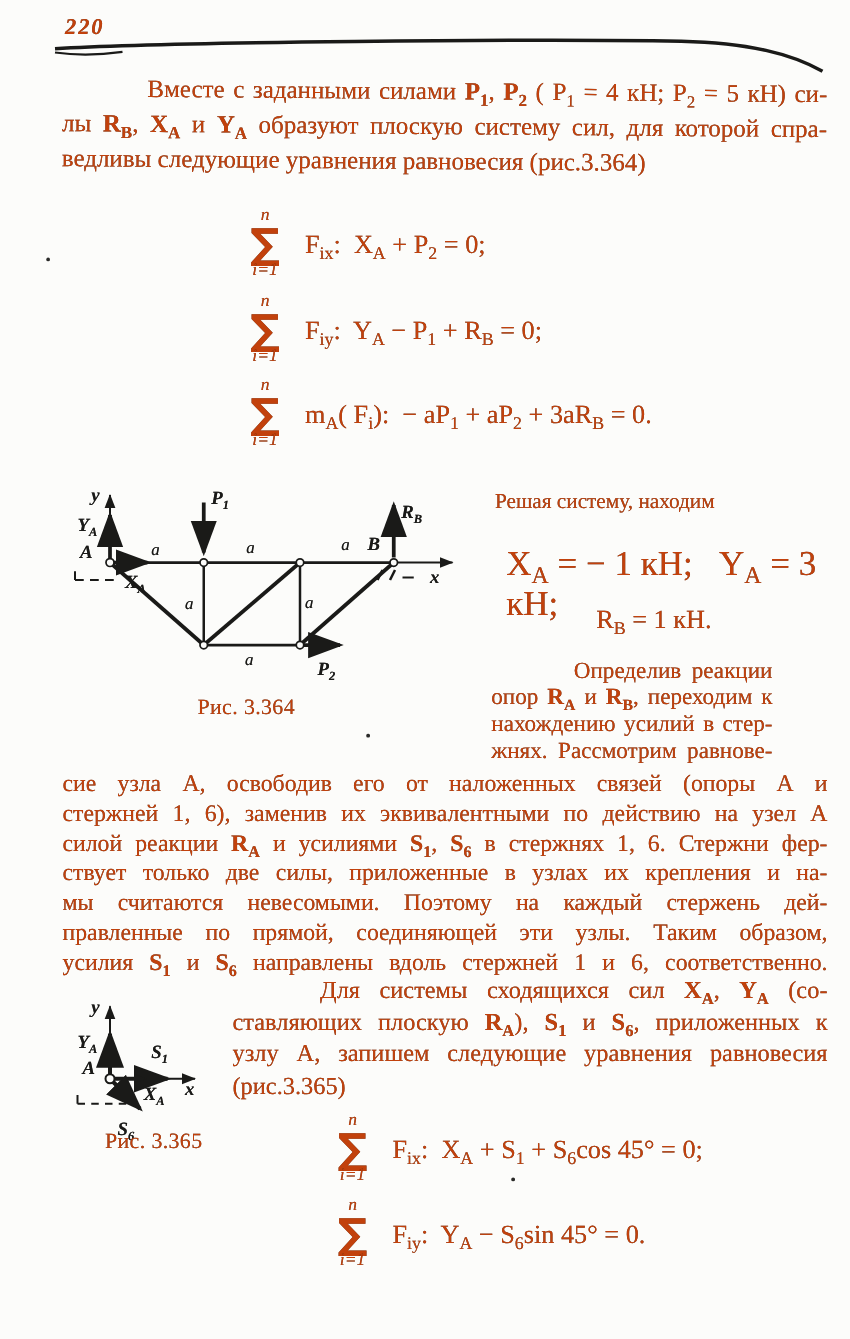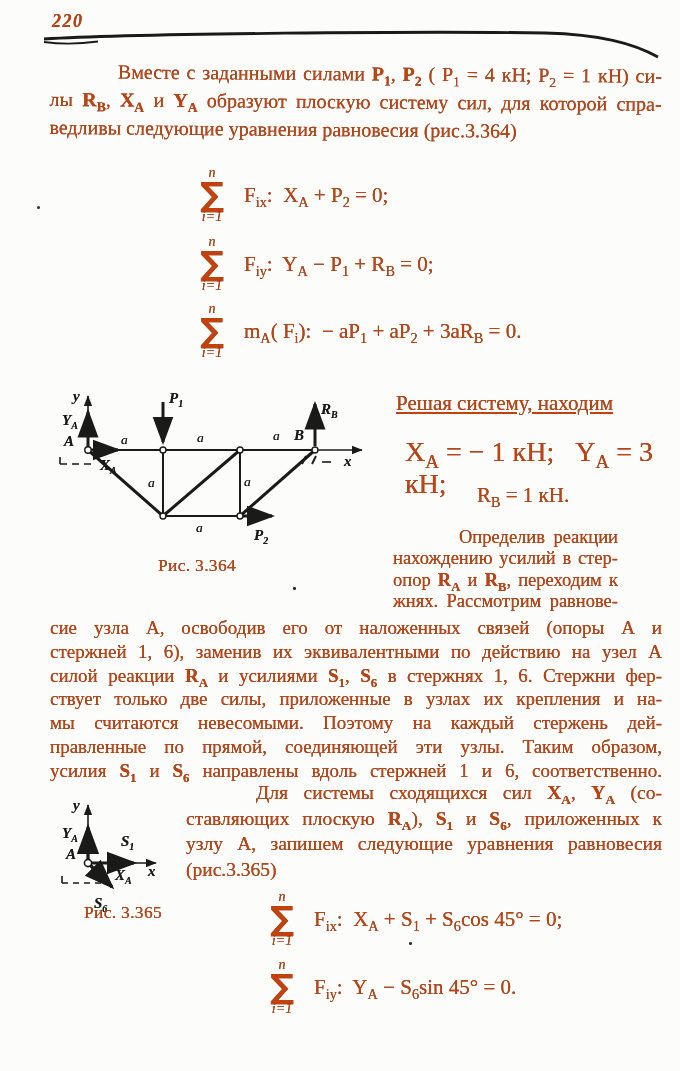--- a/index.html
+++ b/index.html
@@ -17,21 +17,21 @@
   
   .tline{display:block; text-align:justify; text-align-last:justify;}
   .tline.nojust{text-align-last:left;}
   .b{font-weight:bold;}
   sub{font-size:68%; line-height:0; letter-spacing:0;}
   .p-intro{left:50px; top:57px; width:612px; font-size:20px; line-height:28px; transform:rotate(.45deg); transform-origin:left top;}
   .p-node{left:50px; top:616px; width:612px; font-size:19px; line-height:23.8px;}
   .p-react{left:393px; top:527px; width:225px; font-size:18.5px; line-height:21.3px;}
   .p-sys{left:186px; top:780px; width:476px; font-size:19.5px; line-height:25.5px;}
   
-  .sol-intro{left:396px; top:391px; font-size:21px;text-decoration:underline;}
+  .sol-intro{left:396px; top:391px; font-size:17px;}
   .sol-1{left:405px; top:436px; font-size:28px;}
   .sol-2{left:477px; top:483px; font-size:21px;}
   
   .eqrow{position:absolute; display:flex; align-items:center; height:70px;}
   .sum{display:inline-flex; flex-direction:column; align-items:center; width:44px; line-height:1;}
   .sum-n,.sum-i{font-style:italic; font-size:14px; line-height:1;}
   .sum-sigma{font-family:"DejaVu Sans",sans-serif; font-size:33px; font-weight:bold; line-height:.92; letter-spacing:0;}
   .expr{font-size:21px; margin-left:10px; white-space:nowrap;}
   
   svg{overflow:visible;}
@@ -46,21 +46,21 @@
 
 <div class="page">
 
   <div class="abs pagenum">220</div>
   <svg class="abs" style="left:0;top:0" width="680" height="62">
     <path d="M44,39 C130,33.5 430,31 545,33 C600,34.5 633,43 658,57" fill="none" stroke="#1a1a18" stroke-width="2.8"></path>
     <path d="M44,42 C62,44.5 80,44 98,41.5" fill="none" stroke="#1a1a18" stroke-width="1.8"></path>
   </svg>
 
   <div class="abs p-intro" data-lines="para1.lines">
-      <div class="tline" style="text-indent: 68px;"><span>Вместе с заданными силами </span><span class="b">P<sub>1</sub></span><span>, </span><span class="b">P<sub>2</sub></span><span> ( P<sub>1</sub></span><span> = 4 кН; P<sub>2</sub></span><span> = 1 кН) си-</span></div>
+      <div class="tline" style="text-indent: 68px;"><span>Вместе с заданными силами </span><span class="b">P<sub>1</sub></span><span>, </span><span class="b">P<sub>2</sub></span><span> ( P<sub>1</sub></span><span> = 4 кН; P<sub>2</sub></span><span> = 5 кН) си-</span></div>
       <div class="tline"><span>лы </span><span class="b">R<sub>B</sub></span><span>, </span><span class="b">X<sub>A</sub></span><span> и </span><span class="b">Y<sub>A</sub></span><span> образуют плоскую систему сил, для которой спра-</span></div>
       <div class="tline nojust"><span>ведливы следующие уравнения равновесия (рис.3.364)</span></div>
     </div>
 
   <div class="eqrow" style="left:190px;top:160px">
     <span class="sum">
         <span class="sum-n">n</span>
         <span class="sum-sigma">∑</span>
         <span class="sum-i">i=1</span>
       </span>
@@ -145,22 +145,22 @@
       <text class="fdim" x="148" y="146">a</text>
     </g>
   </svg>
   <div class="abs caption" style="left:158px;top:555px">Рис. 3.364</div>
 
   <div class="abs sol-intro">Решая систему, находим</div>
   <div class="abs sol-1"><span>X<sub>A</sub></span><span> = − 1 кН;&nbsp;&nbsp;&nbsp;Y<sub>A</sub></span><span> = 3 кН;</span></div>
   <div class="abs sol-2"><span>R<sub>B</sub></span><span> = 1 кН.</span></div>
   <div class="abs p-react" data-lines="para_reactions.lines">
       <div class="tline" style="text-indent: 66px;"><span>Определив реакции</span></div>
+      <div class="tline"><span>опор </span><span class="b">R<sub>A</sub></span><span> и </span><span class="b">R<sub>B</sub></span><span>, переходим к</span></div>
       <div class="tline"><span>нахождению усилий в стер-</span></div>
-      <div class="tline"><span>опор </span><span class="b">R<sub>A</sub></span><span> и </span><span class="b">R<sub>B</sub></span><span>, переходим к</span></div>
       <div class="tline"><span>жнях. Рассмотрим равнове-</span></div>
     </div>
 
   <div class="abs p-node" data-lines="para_node.lines">
       <div class="tline"><span>сие узла А, освободив его от наложенных связей (опоры А и</span></div>
       <div class="tline"><span>стержней 1, 6), заменив их эквивалентными по действию на узел А</span></div>
       <div class="tline"><span>силой реакции </span><span class="b">R<sub>A</sub></span><span> и усилиями </span><span class="b">S<sub>1</sub></span><span>, </span><span class="b">S<sub>6</sub></span><span> в стержнях 1, 6. Стержни фер-</span></div>
       <div class="tline"><span>ствует только две силы, приложенные в узлах их крепления и на-</span></div>
       <div class="tline"><span>мы считаются невесомыми. Поэтому на каждый стержень дей-</span></div>
       <div class="tline"><span>правленные по прямой, соединяющей эти узлы. Таким образом,</span></div>

